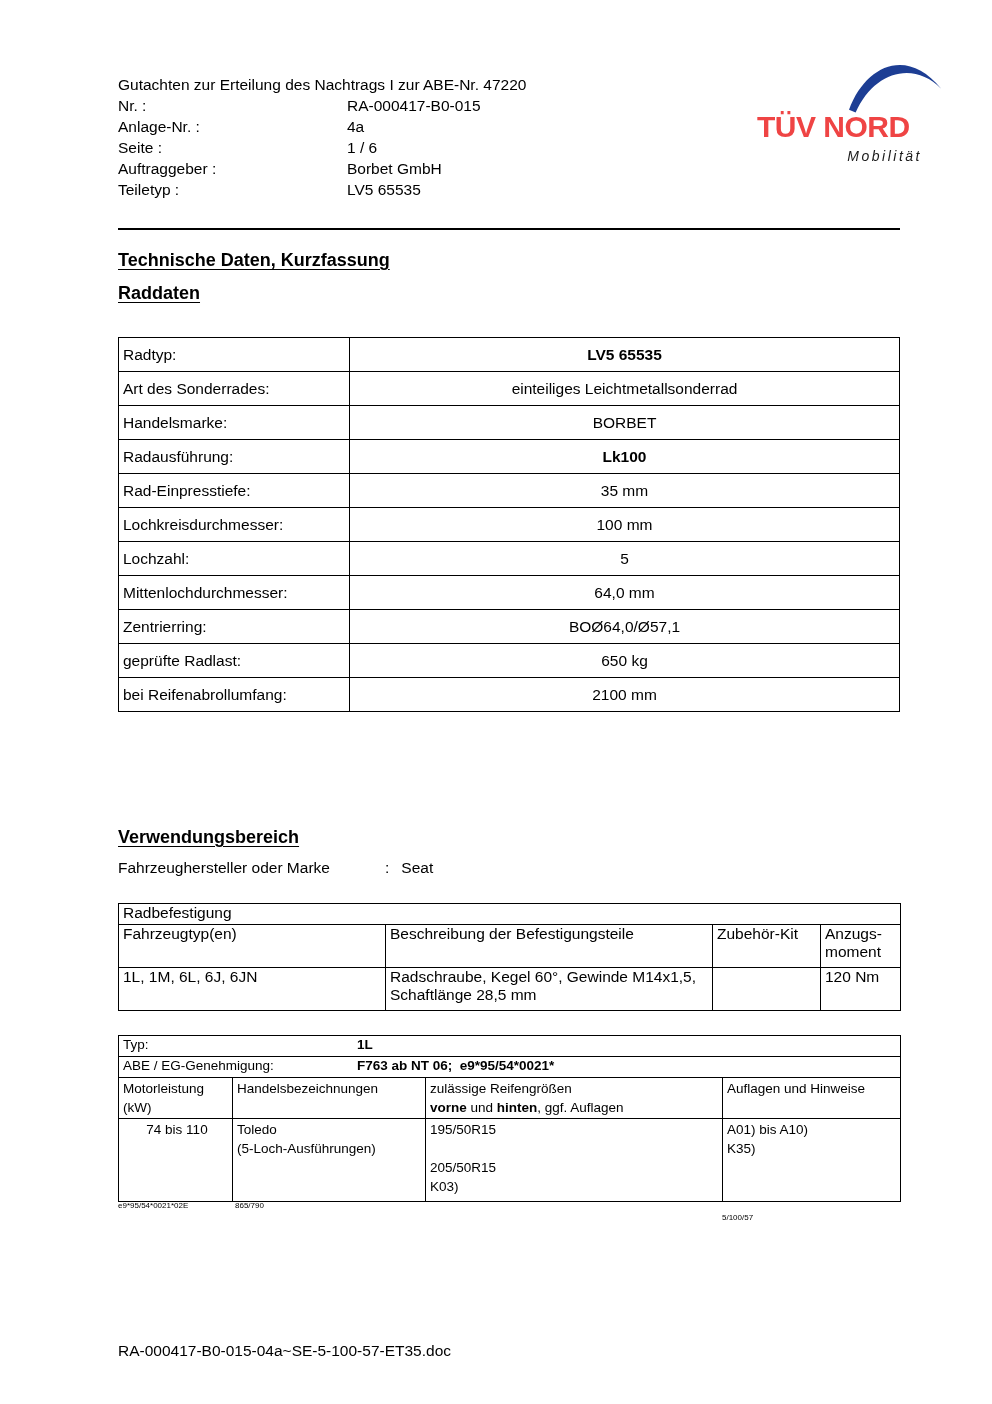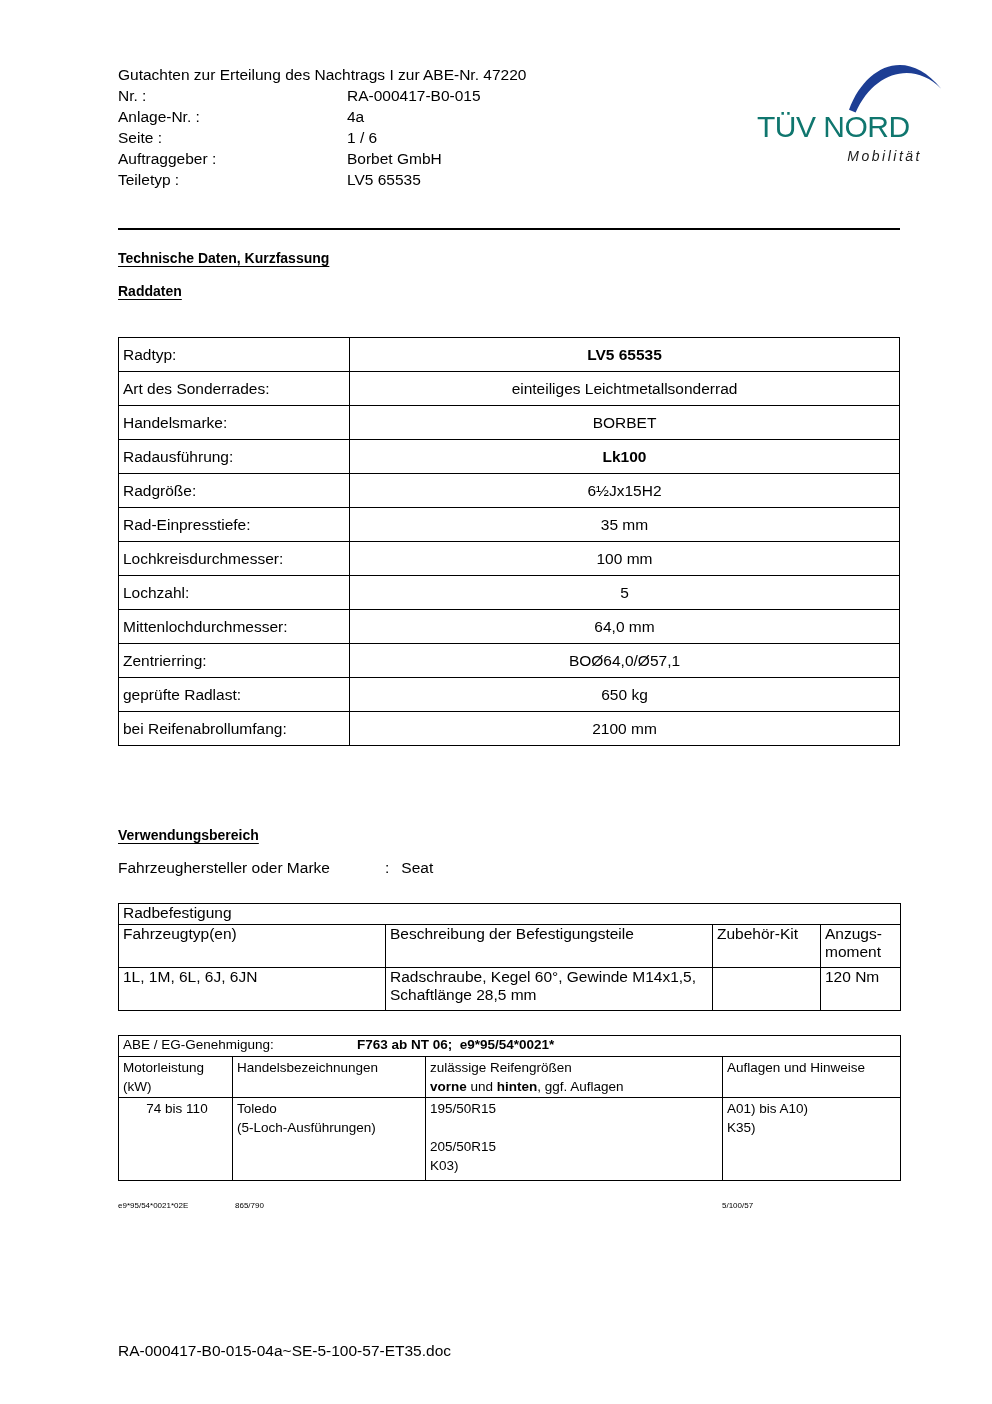--- a/index.html
+++ b/index.html
@@ -6,44 +6,44 @@
   body {
     width: 992px; height: 1404px;
     background: #ffffff; color: #000000;
     font-family: "Liberation Sans", sans-serif;
     position: relative; overflow: hidden;
   }
   .page { position: absolute; inset: 0; }
 
   
   .header-block {
-    position: absolute; left: 118px; top: 64px;
+    position: absolute; left: 118px; top: 74px;
     font-size: 15.5px; line-height: 21px; white-space: nowrap;
   }
   .hrow .hlabel { display: inline-block; width: 229px; }
 
   
   .logo { position: absolute; left: 755px; top: 52px; width: 195px; height: 122px; }
   .logo .swoosh { position: absolute; right: 6px; top: 2px; }
   .logo .brand {
     position: absolute; left: 2px; top: 58px;
-    font-size: 30px; font-weight: normal; letter-spacing: -0.5px;
-    color: #0f766e;
+    font-size: 30px; font-weight: bold; letter-spacing: -0.5px;
+    color: #ef4444;
   }
   .logo .tagline {
     position: absolute; right: 28px; top: 96px;
     font-style: italic; font-size: 14px; letter-spacing: 2.5px; color: #1a1a1a;
   }
 
   .rule { position: absolute; left: 118px; top: 228px; width: 782px; height: 2px; background: #000; }
 
   
   .heading {
     position: absolute; left: 118px;
-    font-size: 14px; font-weight: bold;
+    font-size: 18px; font-weight: bold;
     text-decoration: underline; text-underline-offset: 3px;
   }
   .h-tech { top: 250px; }
   .h-rad  { top: 283px; }
   .h-verw { top: 827px; }
 
   
   table { border-collapse: collapse; padding-left: 48px; }
   .raddaten { position: absolute; left: 118px; top: 337px; width: 782px; font-size: 15.5px; }
   .raddaten td { border: 1px solid #000; height: 33px; padding: 0 4px; }
@@ -72,21 +72,21 @@
   .typ tr.data td { height: 80px; }
   .typ .line { min-height: 19px; line-height: 19px; }
   .typ .ind { padding-left: 3px; text-align: center; }
   .pre { white-space: pre-wrap; }
 
   
   .footnotes { position: absolute; left: 118px; top: 1201px; width: 782px; height: 12px; font-size: 8px; }
   .fn { position: absolute; top: 0; }
   .fn-left { left: 0; }
   .fn-mid { left: 117px; }
-  .fn-right { left: 604px; }
+  .fn-right { left: 604px; margin-top: 12px; }
 
   .doc-footer { position: absolute; left: 118px; top: 1342px; font-size: 15.5px; }
 </style>
 </head>
 <body>
 
 <div class="page">
 
   <div class="header-block">
     <div class="hrow">
@@ -132,24 +132,20 @@
         <td class="lbl">Art des Sonderrades:</td>
         <td class="val">einteiliges Leichtmetallsonderrad</td>
       </tr>
       <tr>
         <td class="lbl">Handelsmarke:</td>
         <td class="val">BORBET</td>
       </tr>
       <tr>
         <td class="lbl">Radausführung:</td>
         <td class="val bold">Lk100</td>
-      </tr>
-      <tr>
-        <td class="lbl">Radgröße:</td>
-        <td class="val">6½Jx15H2</td>
       </tr>
       <tr>
         <td class="lbl">Rad-Einpresstiefe:</td>
         <td class="val">35 mm</td>
       </tr>
       <tr>
         <td class="lbl">Lochkreisdurchmesser:</td>
         <td class="val">100 mm</td>
       </tr>
       <tr>
@@ -209,20 +205,25 @@
   <table class="typ">
     <colgroup>
         <col style="width:114px">
         <col style="width:193px">
         <col style="width:297px">
         <col style="width:178px">
       </colgroup>
     <tbody>
       <tr>
         <td colspan="4" class="kv">
+          <span class="kvl">Typ:</span><span class="b">1L</span>
+        </td>
+      </tr>
+      <tr>
+        <td colspan="4" class="kv">
           <span class="kvl">ABE / EG-Genehmigung:</span><span class="b pre">F763 ab NT 06;  e9*95/54*0021*</span>
         </td>
       </tr>
       <tr class="hdr">
         <td>
           <div class="line">Motorleistung</div>
           <div class="line">(kW)</div>
         </td>
         <td>
           <div class="line">Handelsbezeichnungen</div>

